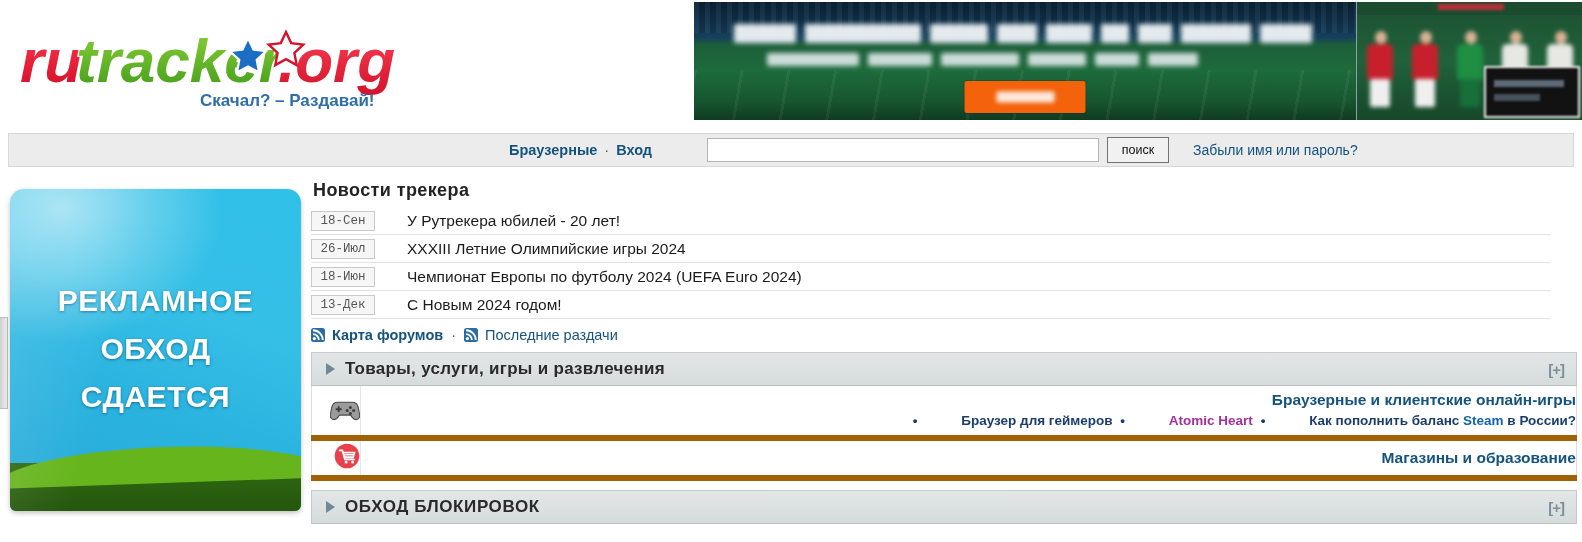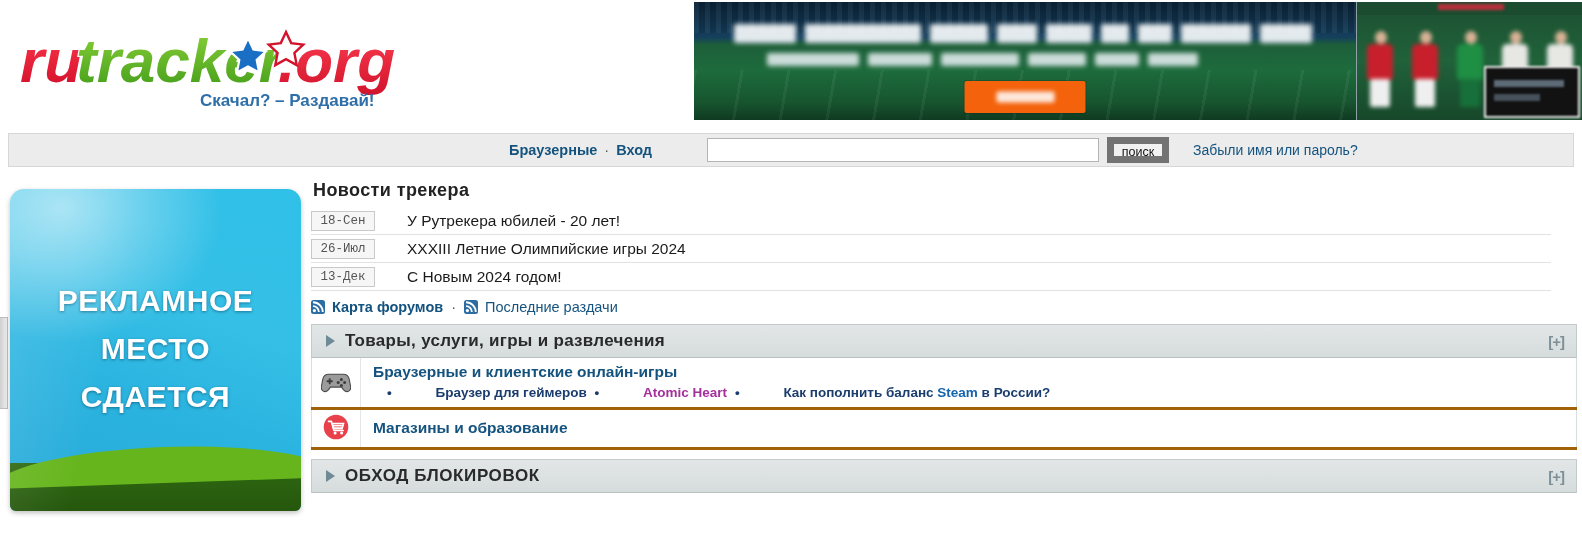--- a/index.html
+++ b/index.html
@@ -168,21 +168,21 @@
     font-size: 13px;
     padding: 0 5px;
     color: #222;
   }
   .search-btn {
     position: absolute;
     left: 1098px;
     width: 62px;
     height: 26px;
     box-sizing: border-box;
-    border: 7px solid #737373;
+    border: 1px solid #737373;
     background: #f1f1f1;
     font-family: "Liberation Sans", sans-serif;
     font-size: 12.5px;
     color: #111;
     cursor: pointer;
   }
   .forgot {
     position: absolute;
     left: 1184px;
     font-size: 14px;
@@ -325,21 +325,21 @@
 
   .forum-table {
     width: 1266px;
     border-collapse: collapse;
     border-left: 1px solid #d9dede;
     border-right: 1px solid #d9dede;
   }
   .forum-table td { vertical-align: middle; padding: 0; }
   .forum-row { height: 50px; }
   .forum-row.short { height: 40px; }
-  .forum-row td { border-bottom: 3px solid #a16207; }
+  .forum-row td { border-bottom: 6px solid #a16207; text-align: right; }
   .fr-icon-cell { width: 48px; text-align: center; border-right: 1px solid #e3e7e7; }
   .fr-body-cell { padding: 4px 0 5px 12px !important; }
 
   .forum-title {
     display: block;
     color: #15537f;
     font-size: 15.5px;
     font-weight: bold;
     text-decoration: none;
     line-height: 20px;
@@ -468,21 +468,21 @@
     <button class="search-btn">поиск</button>
     <a class="forgot" href="#">Забыли имя или пароль?</a>
   </div>
 </div>
 
 <div class="left-ad">
   <div class="scrollnub"></div>
   <div class="card">
     <div class="adtext">
       <div>РЕКЛАМНОЕ</div>
-      <div>МЕСТО</div>
+      <div>ОБХОД</div>
       <div>СДАЕТСЯ</div>
     </div>
     <div class="grass"></div>
   </div>
 </div>
 
 <div class="main">
 
   <div class="news-title">Новости трекера</div>
 
@@ -495,20 +495,28 @@
         <td class="news-link-cell">
           <a class="news-link" href="#">У Рутрекера юбилей - 20 лет!</a>
         </td>
       </tr>
       <tr class="news-row">
         <td class="news-date-cell">
           <span class="date-badge">26-Июл</span>
         </td>
         <td class="news-link-cell">
           <a class="news-link" href="#">XXXIII Летние Олимпийские игры 2024</a>
+        </td>
+      </tr>
+      <tr class="news-row">
+        <td class="news-date-cell">
+          <span class="date-badge">18-Июн</span>
+        </td>
+        <td class="news-link-cell">
+          <a class="news-link" href="#">Чемпионат Европы по футболу 2024 (UEFA Euro 2024)</a>
         </td>
       </tr>
       <tr class="news-row">
         <td class="news-date-cell">
           <span class="date-badge">13-Дек</span>
         </td>
         <td class="news-link-cell">
           <a class="news-link" href="#">С Новым 2024 годом!</a>
         </td>
       </tr>

